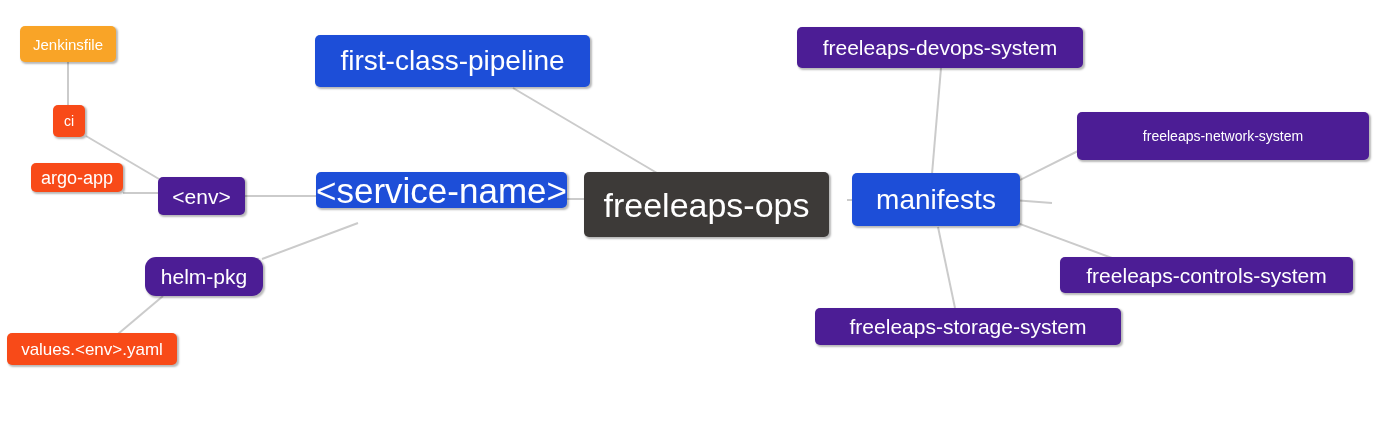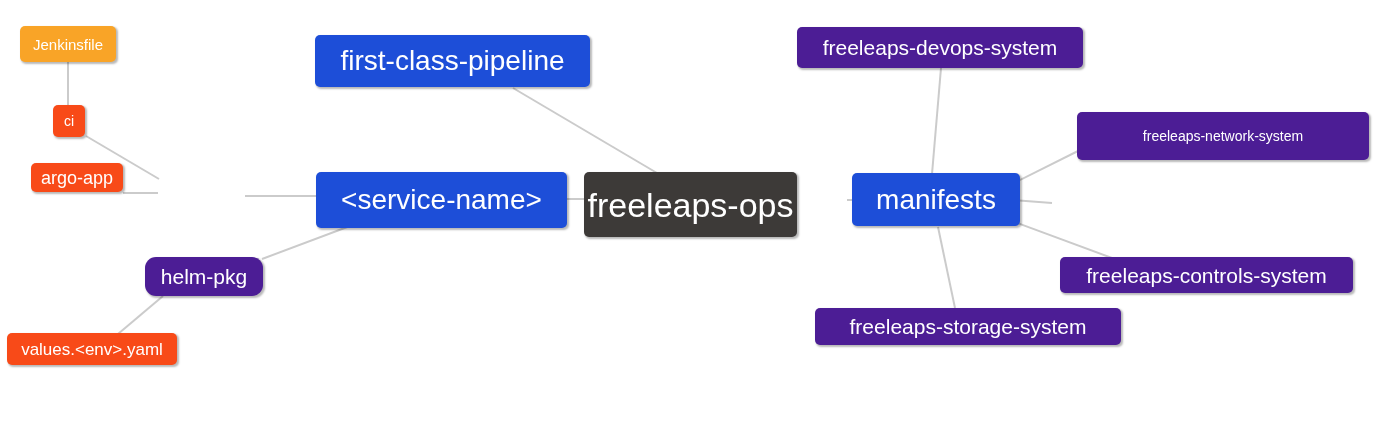--- a/index.html
+++ b/index.html
@@ -61,24 +61,25 @@
     <line x1="513" y1="88" x2="657" y2="173"></line>
     <line x1="567" y1="199" x2="584" y2="199"></line>
     <line x1="847" y1="200" x2="852" y2="200"></line>
     <line x1="932" y1="174" x2="941" y2="68"></line>
     <line x1="1012" y1="184" x2="1078" y2="151"></line>
     <line x1="1012" y1="200" x2="1052" y2="203"></line>
     <line x1="1012" y1="221" x2="1112" y2="258"></line>
     <line x1="938" y1="227" x2="955" y2="308"></line>
   </svg>
 
-  <div class="node c-dark" style="left:584px;  top:172px; width:213px; height:65px; font-size:34px;">freeleaps-ops</div>
+  <div class="node c-dark" style="left:584px;  top:172px; width:245px; height:65px; font-size:34px;">freeleaps-ops</div>
   <div class="node c-blue" style="left:315px;  top:35px;  width:275px; height:52px; font-size:28px;">first-class-pipeline</div>
-  <div class="node c-blue" style="left:316px;  top:172px; width:251px; height:56px; font-size:28px;">&lt;service-name&gt;</div>
+  <div class="node c-blue" style="left:316px;  top:172px; width:251px; height:36px; font-size:35px;">&lt;service-name&gt;</div>
   <div class="node c-blue" style="left:852px;  top:173px; width:168px; height:53px; font-size:28px;">manifests</div>
+  <div class="node c-green" style="left:158px;  top:177px; width:87px;  height:38px; font-size:21px;">&lt;env&gt;</div>
   <div class="node c-green" style="left:145px;  top:257px; width:118px; height:39px; font-size:21px;border-radius:11px;">helm-pkg</div>
   <div class="node c-red" style="left:53px;   top:105px; width:32px;  height:32px; font-size:14px;">ci</div>
   <div class="node c-red" style="left:31px;   top:163px; width:92px;  height:29px; font-size:18px;">argo-app</div>
   <div class="node c-orange" style="left:20px;   top:26px;  width:96px;  height:36px; font-size:15px;">Jenkinsfile</div>
   <div class="node c-red" style="left:7px;    top:333px; width:170px; height:32px; font-size:17px;">values.&lt;env&gt;.yaml</div>
   <div class="node c-green" style="left:797px;  top:27px;  width:286px; height:41px; font-size:21px;">freeleaps-devops-system</div>
   <div class="node c-green" style="left:1053px; top:112px; width:292px; height:48px; font-size:14px;margin-left:24px;">freeleaps-network-system</div>
   <div class="node c-green" style="left:1060px; top:257px; width:293px; height:36px; font-size:21px;">freeleaps-controls-system</div>
   <div class="node c-green" style="left:815px;  top:308px; width:306px; height:37px; font-size:21px;">freeleaps-storage-system</div>
 

